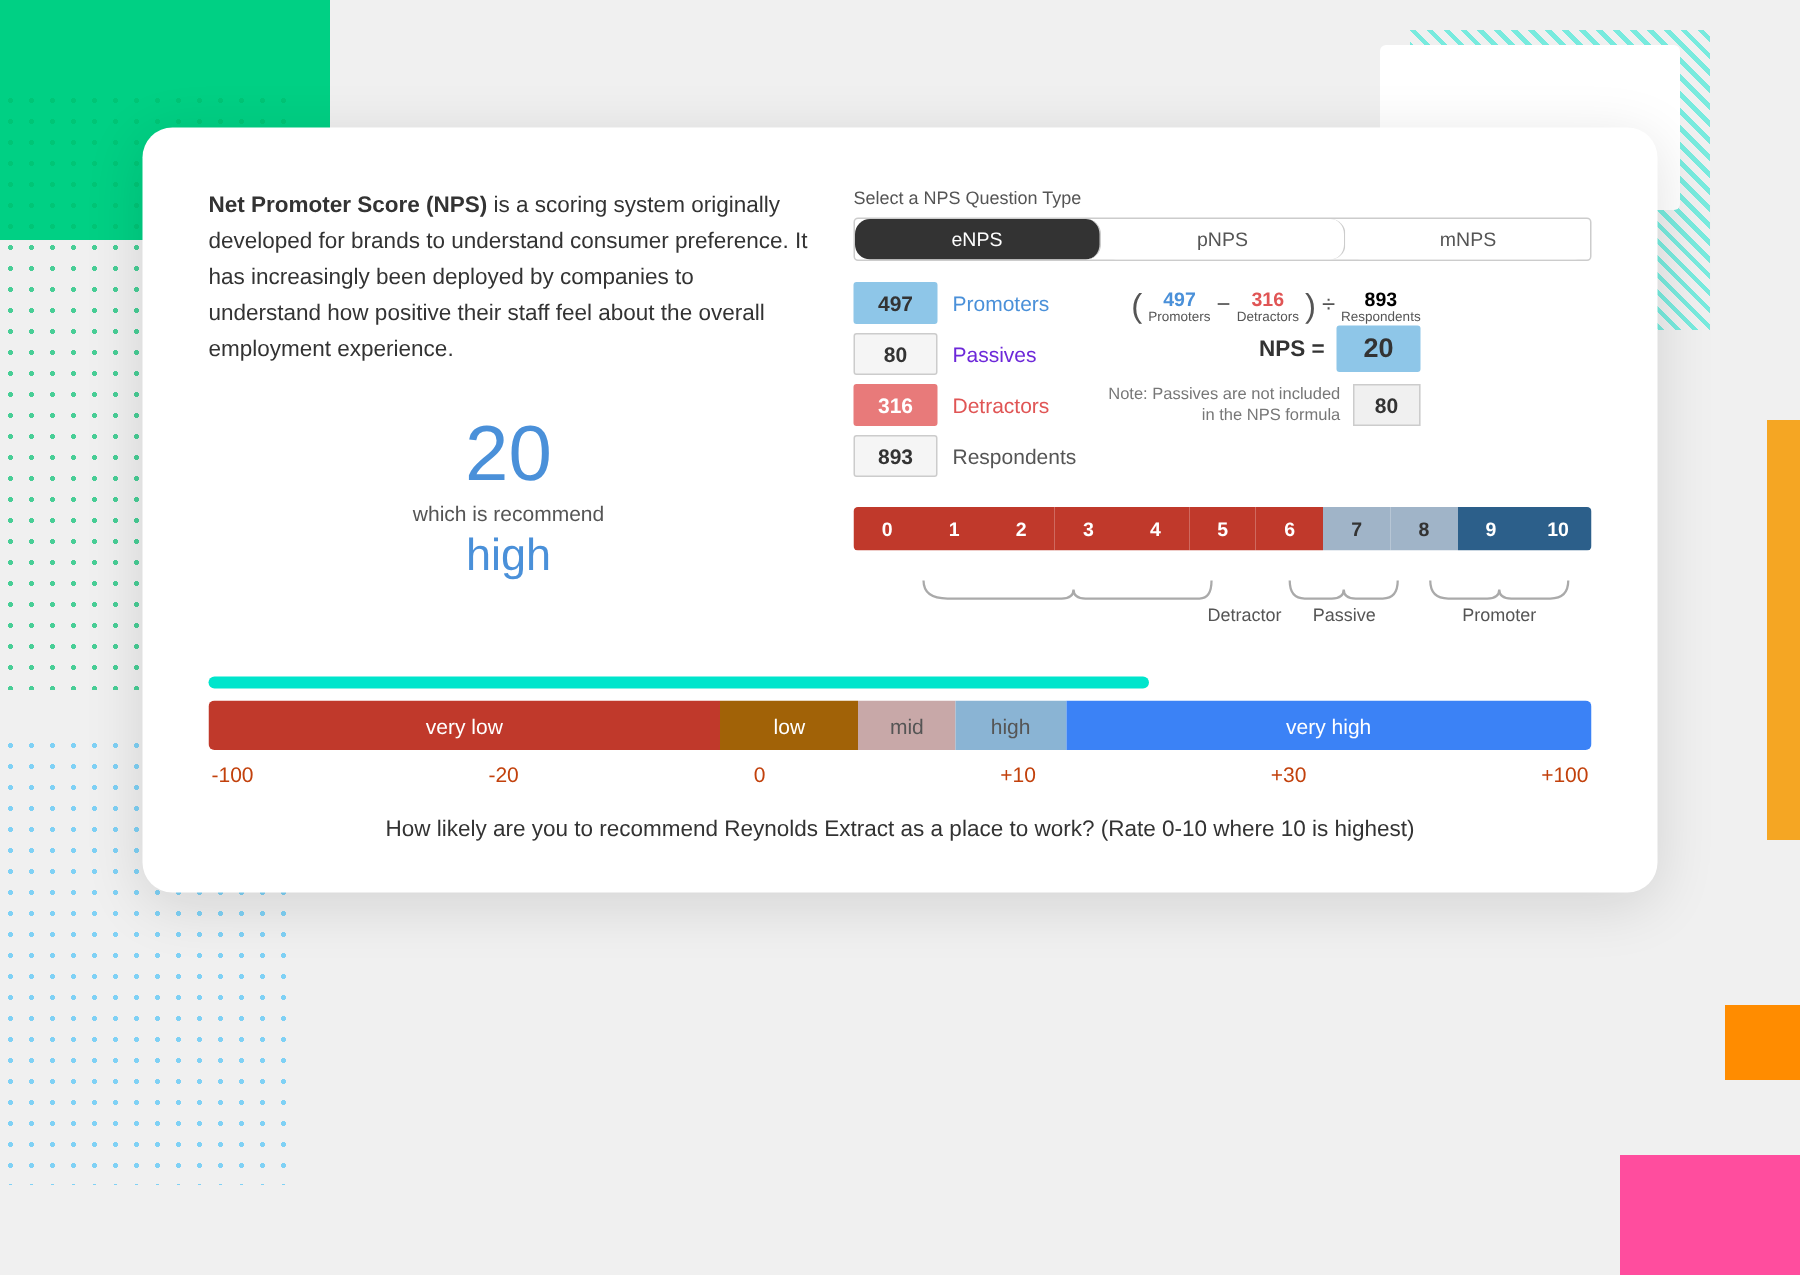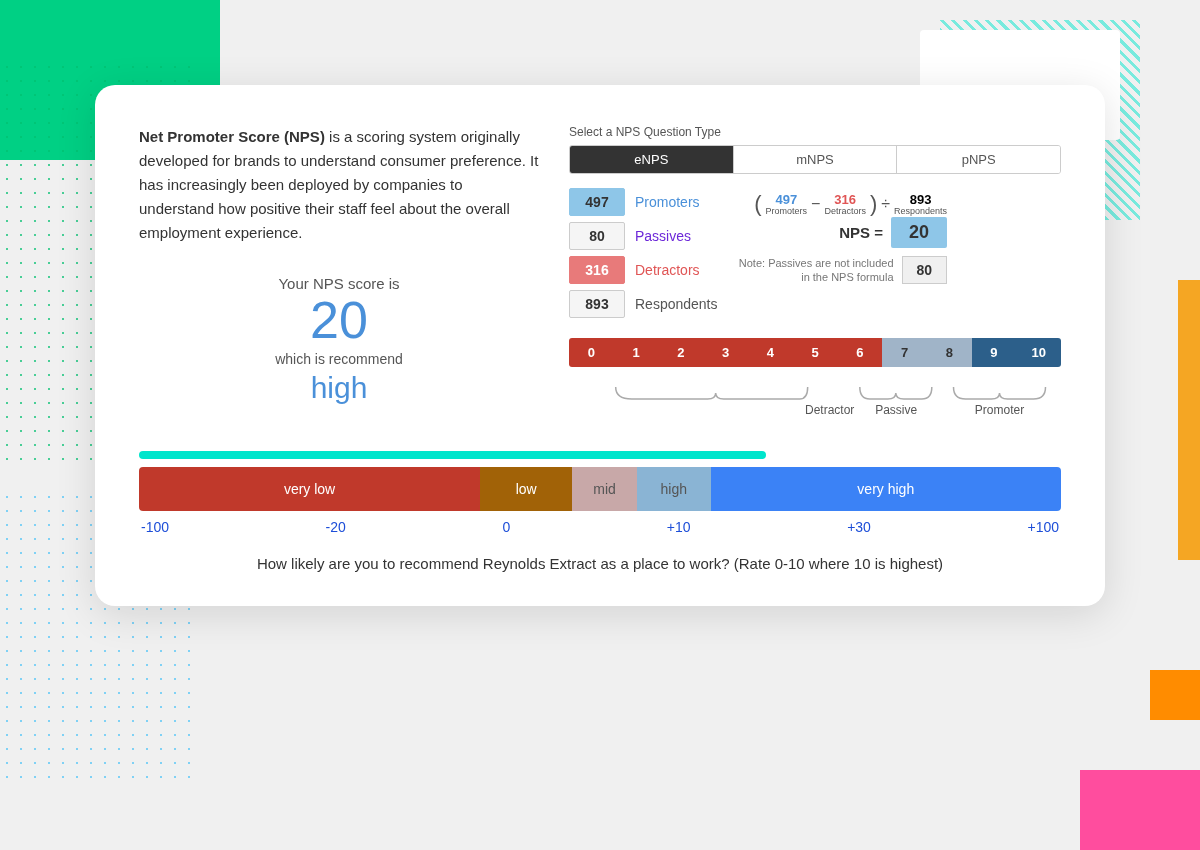--- a/index.html
+++ b/index.html
@@ -154,20 +154,21 @@
     }
     .tab {
       flex: 1;
       padding: 6px 0;
       text-align: center;
       font-size: 13px;
       cursor: pointer;
       background: white;
       color: #555;
       border-right: 1px solid #ccc;
+      border-radius: 10px;
     }
     .tab:last-child { border-right: none; }
     .tab.active {
       background: #333;
       color: white;
     }
 
     
     .stats-rows {
       margin-bottom: 14px;
@@ -308,21 +309,21 @@
       display: block;
       width: 100%;
     }
 
     
     .bottom-section {
       margin-top: 26px;
     }
     .score-bar {
       display: flex;
-      height: 44px;
+      height: 33px;
       border-radius: 4px;
       overflow: hidden;
       margin-bottom: 8px;
     }
     .bar-segment {
       display: flex;
       align-items: center;
       justify-content: center;
       font-size: 14px;
       color: white;
@@ -331,21 +332,21 @@
     .bar-very-low { background: #c0392b; width: 37%; }
     .bar-low { background: #a16207; width: 10%; }
     .bar-mid { background: #c8a8a8; width: 7%; color: #555; }
     .bar-high { background: #8ab4d4; width: 8%; color: #555; }
     .bar-very-high { background: #3b82f6; width: 38%; }
 
     .bar-axis {
       display: flex;
       justify-content: space-between;
       font-size: 14px;
-      color: #1d4ed8;
+      color: #c2410c;
       margin-bottom: 20px;
       padding: 0 2px;
     }
 
     .question-text {
       text-align: center;
       font-size: 15px;
       color: #333;
     }
 
@@ -386,33 +387,32 @@
 
 <div class="card">
   <div class="card-body">
 
     <div class="left-section">
       <p class="description">
         <strong>Net Promoter Score (NPS)</strong>
         <span> is a scoring system originally developed for brands to understand consumer preference.  It has increasingly been deployed by companies to understand how positive their staff feel about the overall employment experience.</span>
       </p>
       <div class="nps-score-display">
-        <div class="nps-score-label">Your NPS score is</div>
         <div class="nps-score-value">20</div>
         <div class="nps-score-sub">which is recommend</div>
         <div class="nps-score-high">high</div>
       </div>
     </div>
 
     <div class="right-section">
       <div class="question-type-label">Select a NPS Question Type</div>
       <div class="tabs">
         <div class="tab active">eNPS</div>
+        <div class="tab">pNPS</div>
         <div class="tab">mNPS</div>
-        <div class="tab">pNPS</div>
       </div>
 
       <div class="stats-and-formula">
 
         <div class="stats-rows">
           <div class="stat-row">
             <div class="stat-box promoter-box">497</div>
             <span class="stat-label promoter">Promoters</span>
           </div>
           <div class="stat-row">

